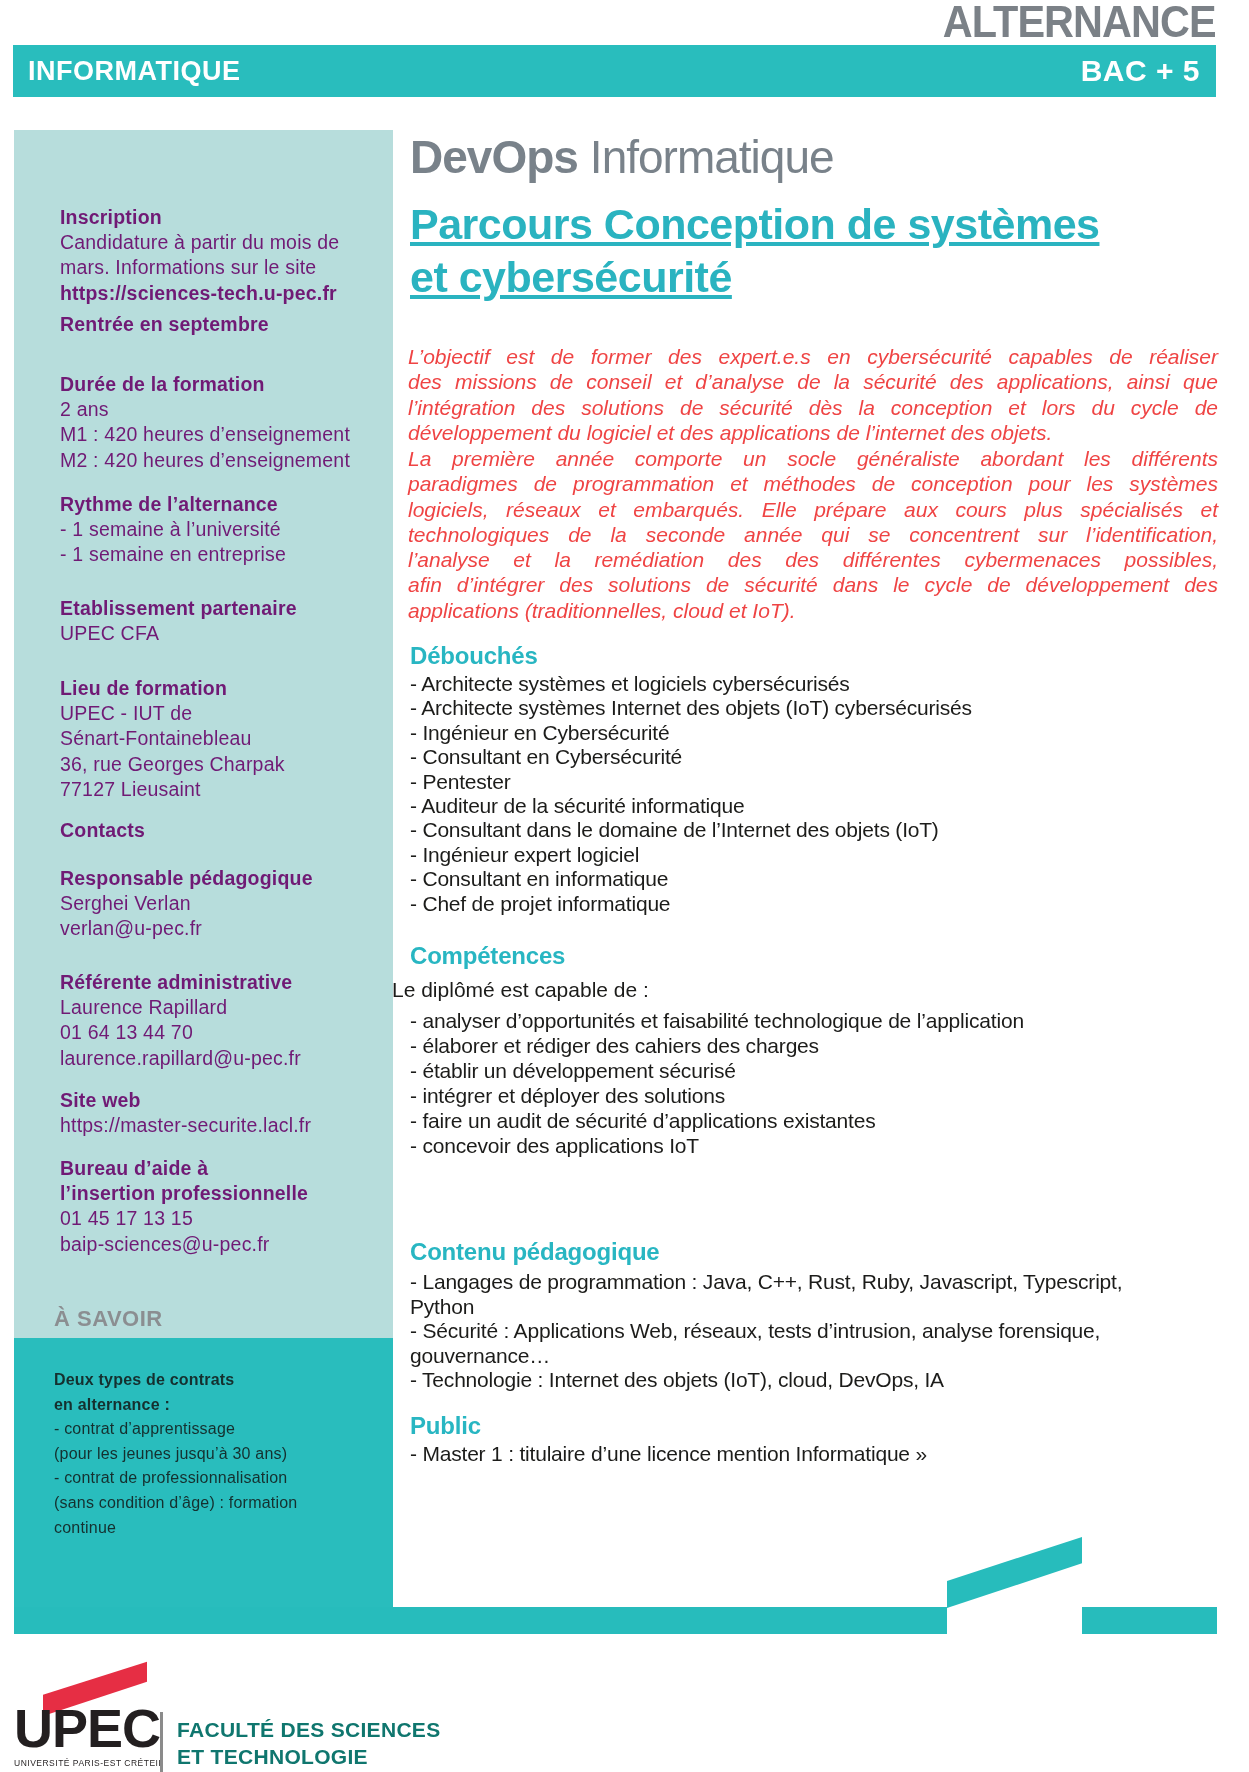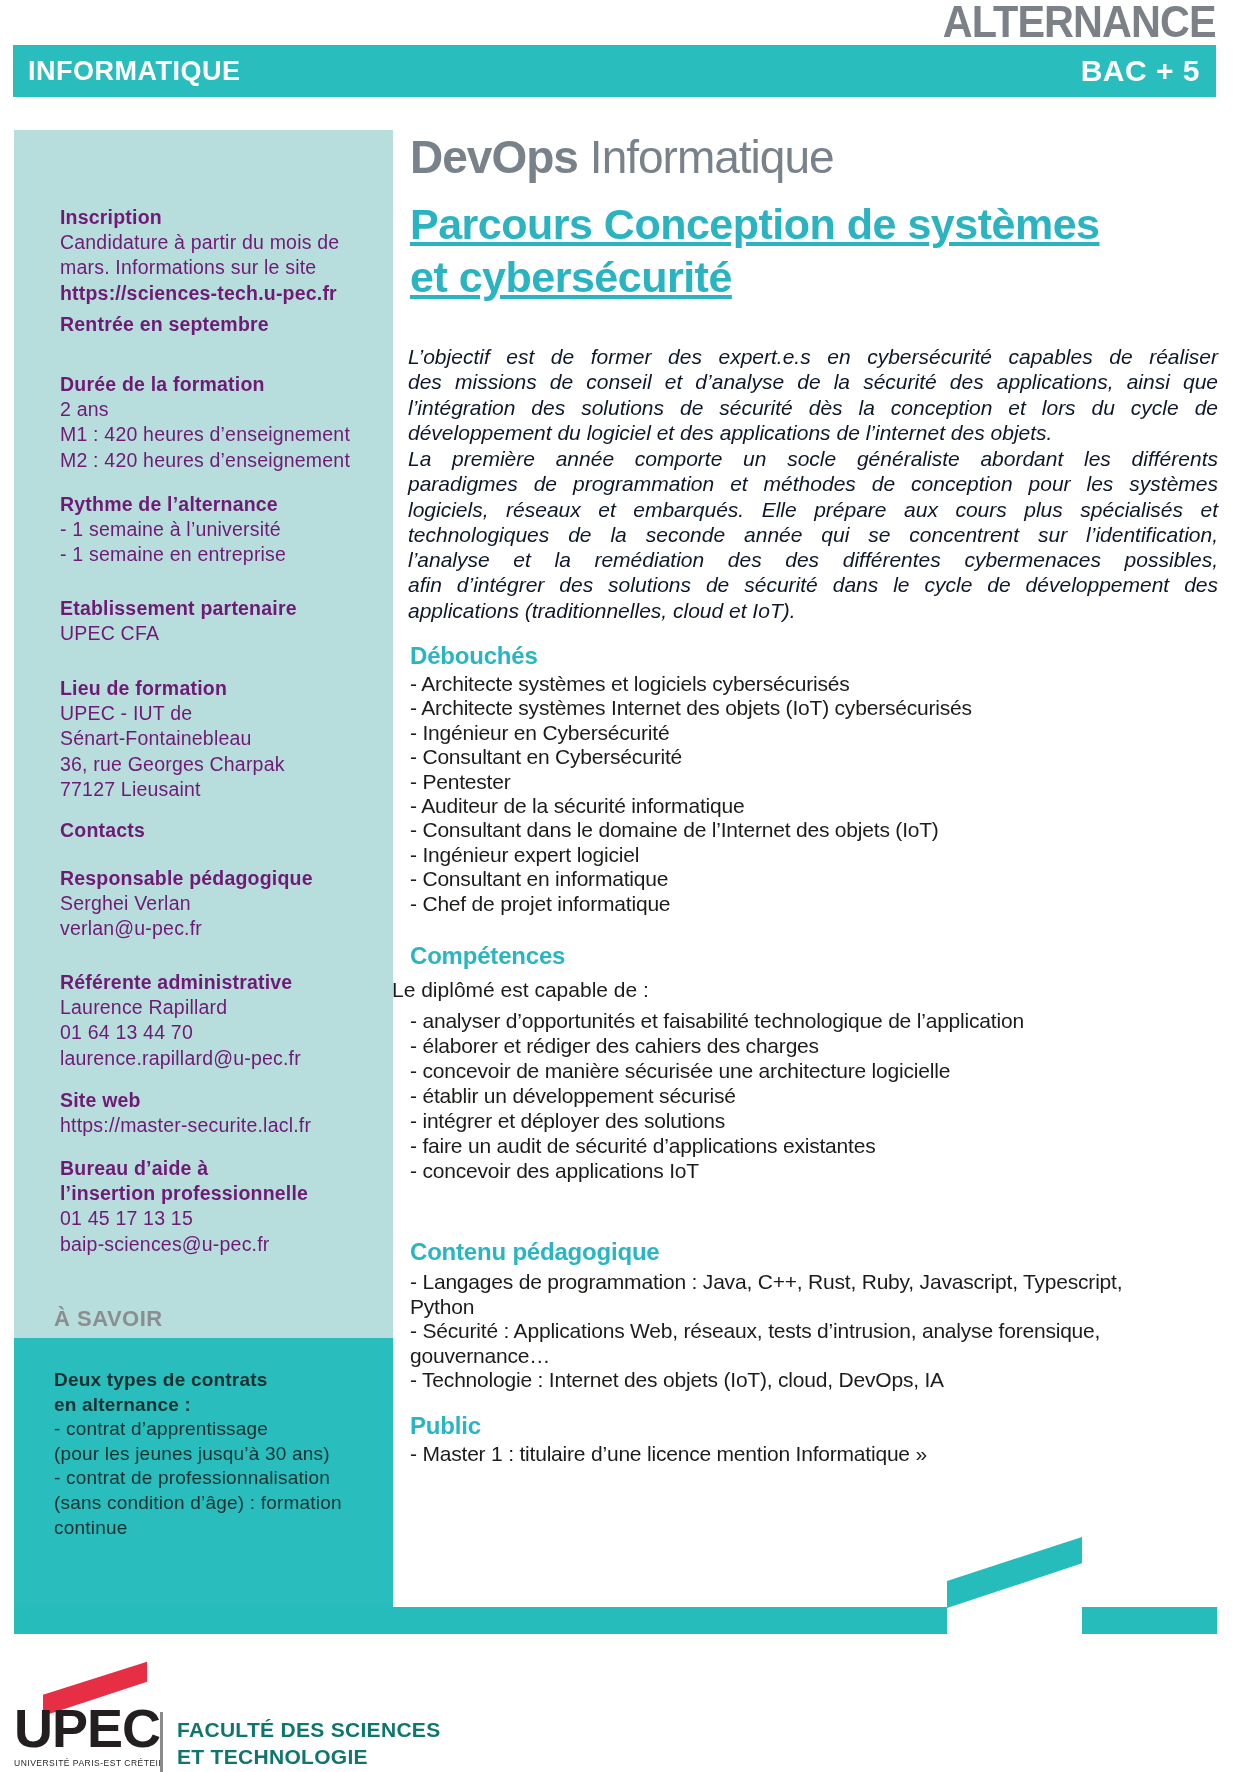--- a/index.html
+++ b/index.html
@@ -18,31 +18,31 @@
   
   .sidebar-bg{position:absolute;left:14px;top:130px;width:379px;height:1208px;background:#b7dddc;}
   .side-block{position:absolute;left:60px;width:305px;font-size:19.5px;line-height:25.2px;
     color:#701a75;letter-spacing:.2px;}
   .b{font-weight:700;}
   .s-inscription{top:205px}.s-rentree{top:312px}.s-duree{top:372px}.s-rythme{top:492px}
   .s-etab{top:596px}.s-lieu{top:676px}.s-contacts{top:818px}.s-resp{top:866px}
   .s-ref{top:970px}.s-site{top:1088px}.s-bureau{top:1156px}
   .a-savoir{position:absolute;left:54px;top:1306px;font-size:22px;font-weight:700;color:#8b8e91;letter-spacing:.5px;}
   .contracts-box{position:absolute;left:14px;top:1338px;width:379px;height:289px;background:#29bdbd;
-    box-sizing:border-box;padding:30px 10px 0 40px;font-size:19px;line-height:24.6px;color:#123c3c;
+    box-sizing:border-box;padding:30px 10px 0 40px;font-size:16px;line-height:24.6px;color:#123c3c;
     color:#15302f;letter-spacing:.2px;}
 
   
   .title-line1{position:absolute;left:410px;top:130px;color:#79828a;font-size:46px;letter-spacing:-1px;}
   .title-line1 .degree{font-weight:700;}
   .title-line1 .field{font-weight:400;margin-left:12px;}
   .title-line2{position:absolute;left:410px;top:198px;color:#2ab3c0;font-size:43px;font-weight:700;
     line-height:53px;letter-spacing:-.5px;text-decoration:underline;}
   .intro{position:absolute;left:408px;width:810px;font-size:21px;line-height:25.3px;
-    font-style:italic;color:#0f172a;}
+    font-style:italic;color:#ef4444;}
   .intro .ln{text-align:justify;text-align-last:justify;}
   .intro .ln:last-child{text-align-last:left;}
   .p1{top:344px}.p2{top:446px}
   .heading{position:absolute;left:410px;font-size:24px;font-weight:700;color:#28b6c2;letter-spacing:-.2px;}
   .h-deb{top:642px}.h-comp{top:942px}.h-cont{top:1238px}.h-pub{top:1412px}
   .mlist{position:absolute;left:410px;width:812px;font-size:21px;color:#1c1c1a;letter-spacing:-.2px;}
   .mlist .ln{white-space:nowrap;}
   .l-deb{top:672px;line-height:24.4px;}
   .lead-comp{position:absolute;left:392px;top:978px;font-size:21px;color:#1c1c1a;}
   .l-comp{top:1008px;line-height:25px;}
@@ -179,21 +179,20 @@
       <div class="ln">- Ingénieur expert logiciel</div>
       <div class="ln">- Consultant en informatique</div>
       <div class="ln">- Chef de projet informatique</div>
     </div>
 
   <div class="heading h-comp">Compétences</div>
   <div class="lead-comp">Le diplômé est capable de :</div>
   <div class="mlist l-comp">
       <div class="ln">- analyser d’opportunités et faisabilité technologique de l’application</div>
       <div class="ln">- élaborer et rédiger des cahiers des charges</div>
-      <div class="ln">- concevoir de manière sécurisée une architecture logicielle</div>
       <div class="ln">- établir un développement sécurisé</div>
       <div class="ln">- intégrer et déployer des solutions</div>
       <div class="ln">- faire un audit de sécurité d’applications existantes</div>
       <div class="ln">- concevoir des applications IoT</div>
     </div>
 
   <div class="heading h-cont">Contenu pédagogique</div>
   <div class="mlist l-cont">
       <div class="ln">- Langages de programmation : Java, C++, Rust, Ruby, Javascript, Typescript,</div>
       <div class="ln">Python</div>

